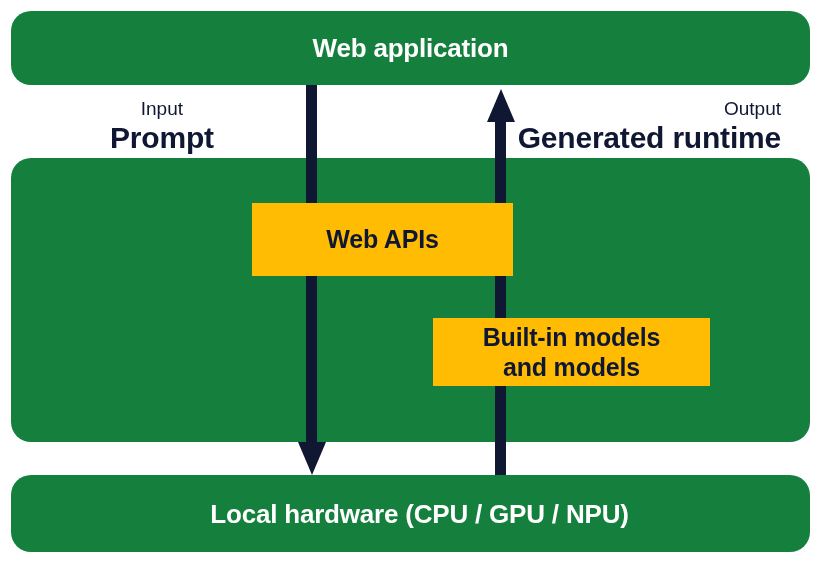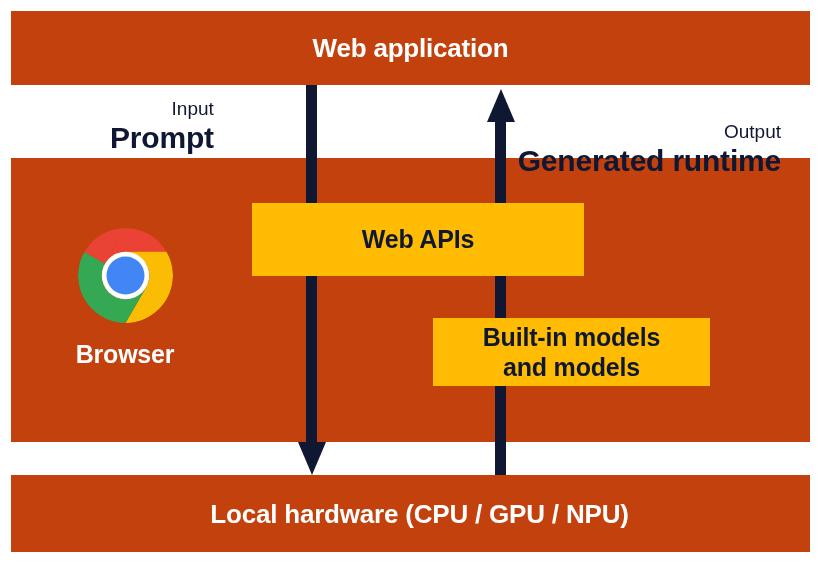--- a/index.html
+++ b/index.html
@@ -14,21 +14,22 @@
     position: relative;
     width: 820px;
     height: 566px;
     background: #ffffff;
     overflow: hidden;
   }
 
   
   .band {
     position: absolute;
-    background: #c2410c;
+    background: #15803d;
+    border-radius: 20px;
   }
   #band-web-application {
     left: 11px;
     top: 11px;
     width: 799px;
     height: 74px;
   }
   #band-browser {
     left: 11px;
     top: 158px;
@@ -111,46 +112,45 @@
   }
   .io-label .io-value {
     display: block;
     font-size: 30px;
     font-weight: bold;
     letter-spacing: -0.2px;
   }
   #io-input {
     left: 110px;
     top: 98px;
-    text-align: right;
+    text-align: center;
   }
   #io-output {
     right: 39px;
     top: 98px;
     text-align: right;
-    margin-top: 23px;
   }
 
   
   .yellow-box {
     position: absolute;
     background: #ffbc03;
     display: flex;
     align-items: center;
     justify-content: center;
     text-align: center;
     color: #101733;
     font-weight: bold;
     letter-spacing: -0.2px;
     line-height: 1.22;
   }
   #box-web-apis {
     left: 252px;
     top: 203px;
-    width: 332px;
+    width: 261px;
     height: 73px;
     font-size: 25px;
     z-index: 5;
   }
   #box-builtin-models {
     left: 433px;
     top: 318px;
     width: 277px;
     height: 68px;
     font-size: 25px;
@@ -215,38 +215,14 @@
     <span>Web APIs</span>
   </div>
 
   <div class="yellow-box" id="box-builtin-models">
     <span>
       <span>Built-in models</span><br>
       <span>and models</span>
     </span>
   </div>
 
-  <div id="browser-group">
-    <svg id="chrome-icon" viewBox="0 0 100 100">
-      <defs>
-        <clipPath id="clip-circle">
-          <circle cx="50" cy="50" r="50"></circle>
-        </clipPath>
-      </defs>
-      <g clip-path="url(#clip-circle)">
-
-        <path d="M50 0 A50 50 0 0 1 93.3 25 L50 25 A25 25 0 0 0 28.35 37.5 Z" fill="#ea4335"></path>
-
-        <path d="M93.3 25 A50 50 0 0 1 50 100 L71.65 62.5 A25 25 0 0 0 71.65 37.5 L50 25 Z" fill="#fbbc04"></path>
-
-        <path d="M50 100 A50 50 0 0 1 6.7 25 L28.35 37.5 A25 25 0 0 0 50 75 L71.65 62.5 Z" fill="#34a853"></path>
-
-        <path d="M6.7 25 A50 50 0 0 1 50 0 L28.35 37.5 Z" fill="#ea4335"></path>
-
-        <circle cx="50" cy="50" r="25" fill="#ffffff"></circle>
-
-        <circle cx="50" cy="50" r="20" fill="#4285f4"></circle>
-      </g>
-    </svg>
-    <span id="browser-label">Browser</span>
-  </div>
 
 </div>
 
 </body></html>

